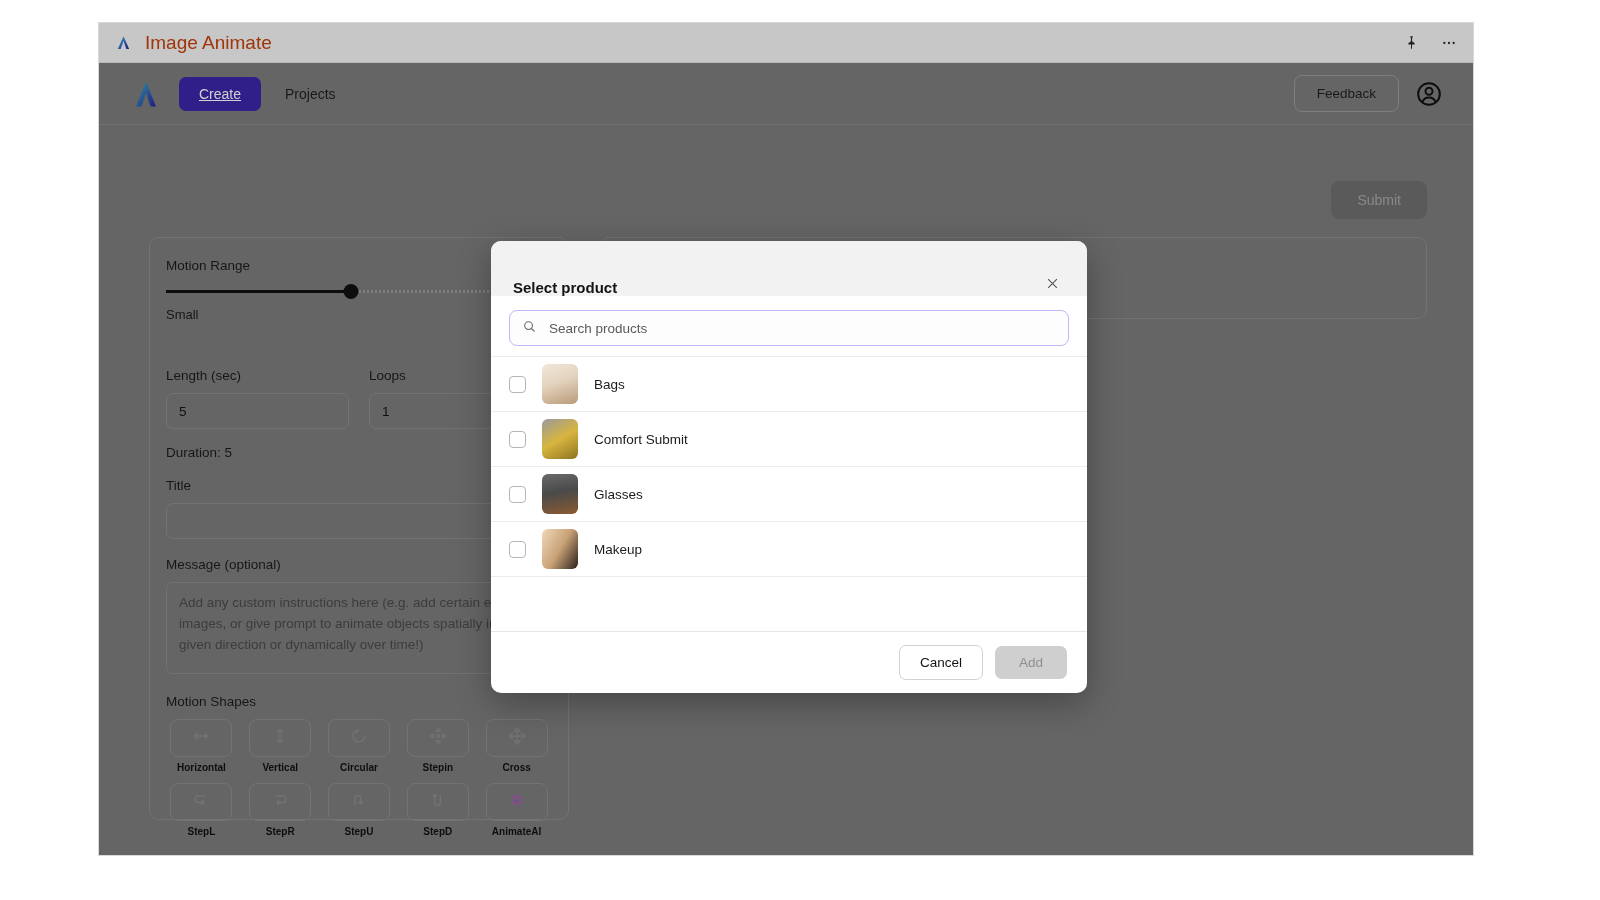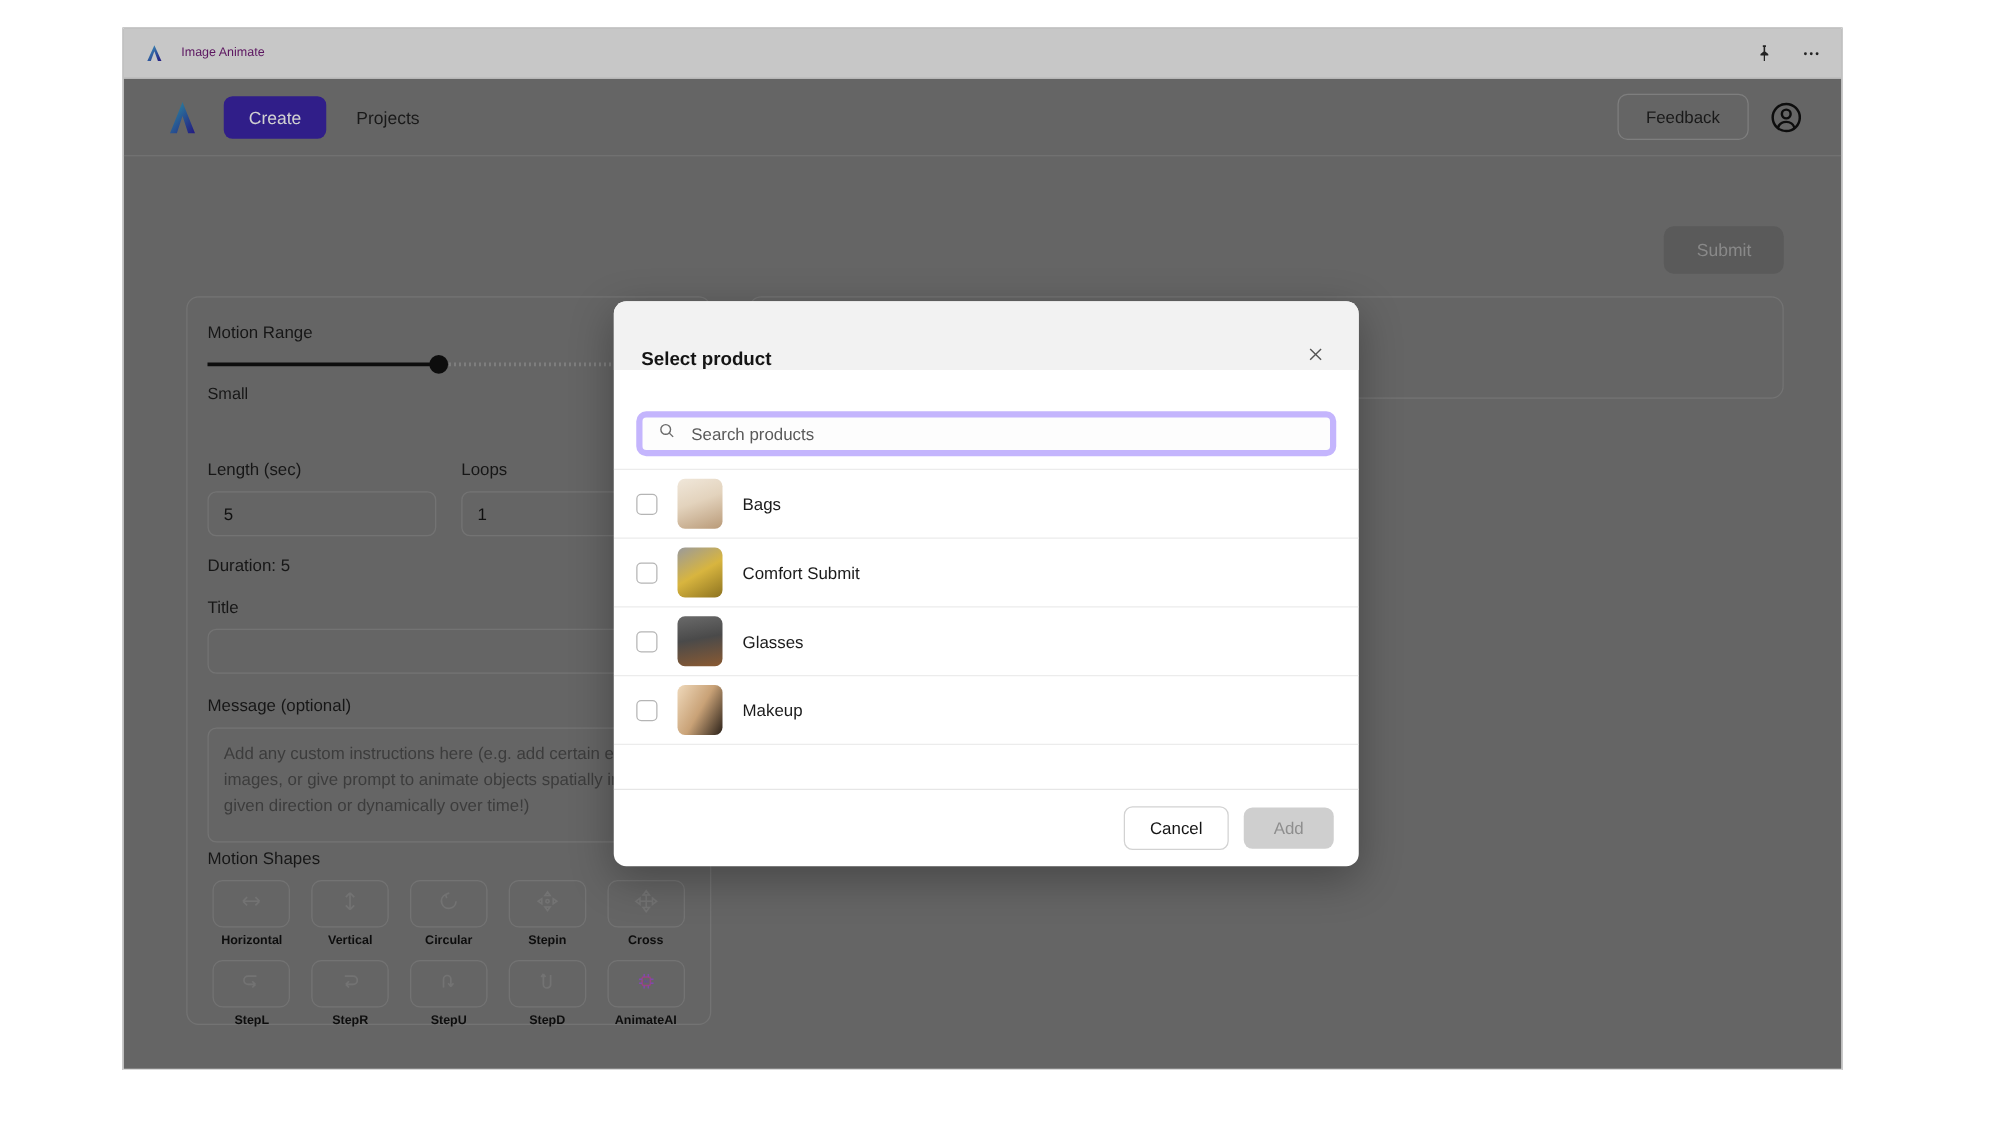--- a/index.html
+++ b/index.html
@@ -24,39 +24,39 @@
   
   #titlebar {
     position: absolute; left: 0; top: 0;
     width: 100%; height: 40px;
     background: #f3f3f3;
     display: flex; align-items: center;
     padding: 0 14px;
     border-bottom: 1px solid #e2e2e2;
   }
   #titlebar .tb-left { display: flex; align-items: center; gap: 12px; }
-  .tb-title { font-size: 10px; color: #701a75; }
+  .tb-title { font-size: 19px; color: #c2410c; }
   #titlebar .tb-right { margin-left: auto; display: flex; align-items: center; gap: 18px; }
   .tb-icon { width: 20px; height: 20px; display: flex; align-items: center; justify-content: center; color: #2b2b2b; }
 
   
   #navbar {
     position: absolute; left: 0; top: 40px;
     width: 100%; height: 62px;
     display: flex; align-items: center;
     padding: 0 30px;
     border-bottom: 1px solid #8a8a8a;
   }
   .nav-left { display: flex; align-items: center; gap: 16px; }
   .nav-logo { width: 34px; height: 34px; display: flex; align-items: center; justify-content: center; }
   .nav-btn-create {
     background: #3b25a8; color: #fff;
     font-size: 14px; padding: 9px 20px;
     border-radius: 7px; border: none;
-    font-family: inherit; cursor: pointer;
+    font-family: inherit; cursor: pointer; text-decoration: underline;
   }
   .nav-link { font-size: 14px; color: #1f1f1f; cursor: pointer; padding: 6px 8px; }
   .nav-right { margin-left: auto; display: flex; align-items: center; gap: 16px; }
   .btn-feedback {
     background: transparent; color: #1f1f1f;
     font-size: 13.5px; padding: 10px 22px;
     border: 1px solid #9a9a9a; border-radius: 8px;
     font-family: inherit; cursor: pointer;
   }
   .avatar { width: 28px; height: 28px; cursor: pointer; }
@@ -158,22 +158,22 @@
   }
   .modal-title { font-size: 15px; font-weight: bold; color: #141414; }
   .modal-close {
     margin-left: auto; width: 26px; height: 26px;
     display: flex; align-items: center; justify-content: center;
     color: #555; cursor: pointer; font-size: 19px; line-height: 1;
   }
   .modal-search-wrap { padding: 14px 18px 10px 18px; flex: none; }
   .search-box {
     display: flex; align-items: center; gap: 10px;
-    height: 36px; border: 5px solid #c4b5fd; border-radius: 8px;
-    padding: 0 12px; background: #fdfdfd; margin-top: 19px;
+    height: 36px; border: 1px solid #c4b5fd; border-radius: 8px;
+    padding: 0 12px; background: #fdfdfd;
   }
   .search-box input {
     border: none; outline: none; background: transparent;
     font-size: 13.5px; font-family: inherit; color: #222; width: 100%;
   }
   .search-box input::placeholder { color: #5a5a5a; }
   .modal-list { flex: 1; overflow: hidden; border-top: 1px solid #ececec; }
   .prod-row {
     display: flex; align-items: center; gap: 16px;
     height: 55px; padding: 0 18px;
@@ -298,21 +298,21 @@
       </div>
 
       <div class="duration-line">Duration: 5</div>
 
       <div class="field-label">Title</div>
       <input class="txt-input" style="margin-bottom: 18px;" value="">
 
       <div class="field-label">Message (optional)</div>
       <textarea class="txt-area" placeholder="Add any custom instructions here (e.g. add certain effects to images, or give prompt to animate objects spatially in a given direction or dynamically over time!)" style=""></textarea>
 
-      <div class="field-label" style="">Motion Shapes</div>
+      <div class="field-label" style="margin-top:16px;">Motion Shapes</div>
       <div class="shapes-grid">
         <div class="shape-cell">
           <div class="shape-btn">
             <span>
               <svg width="20" height="20" viewBox="0 0 24 24" fill="none" stroke="#8d8d8d" stroke-width="1.6">
                 <path d="M4 12 L8 8 M4 12 L8 16 M4 12 H20 M20 12 L16 8 M20 12 L16 16"></path>
               </svg>
             </span>
           </div>
           <div class="shape-label">Horizontal</div>

